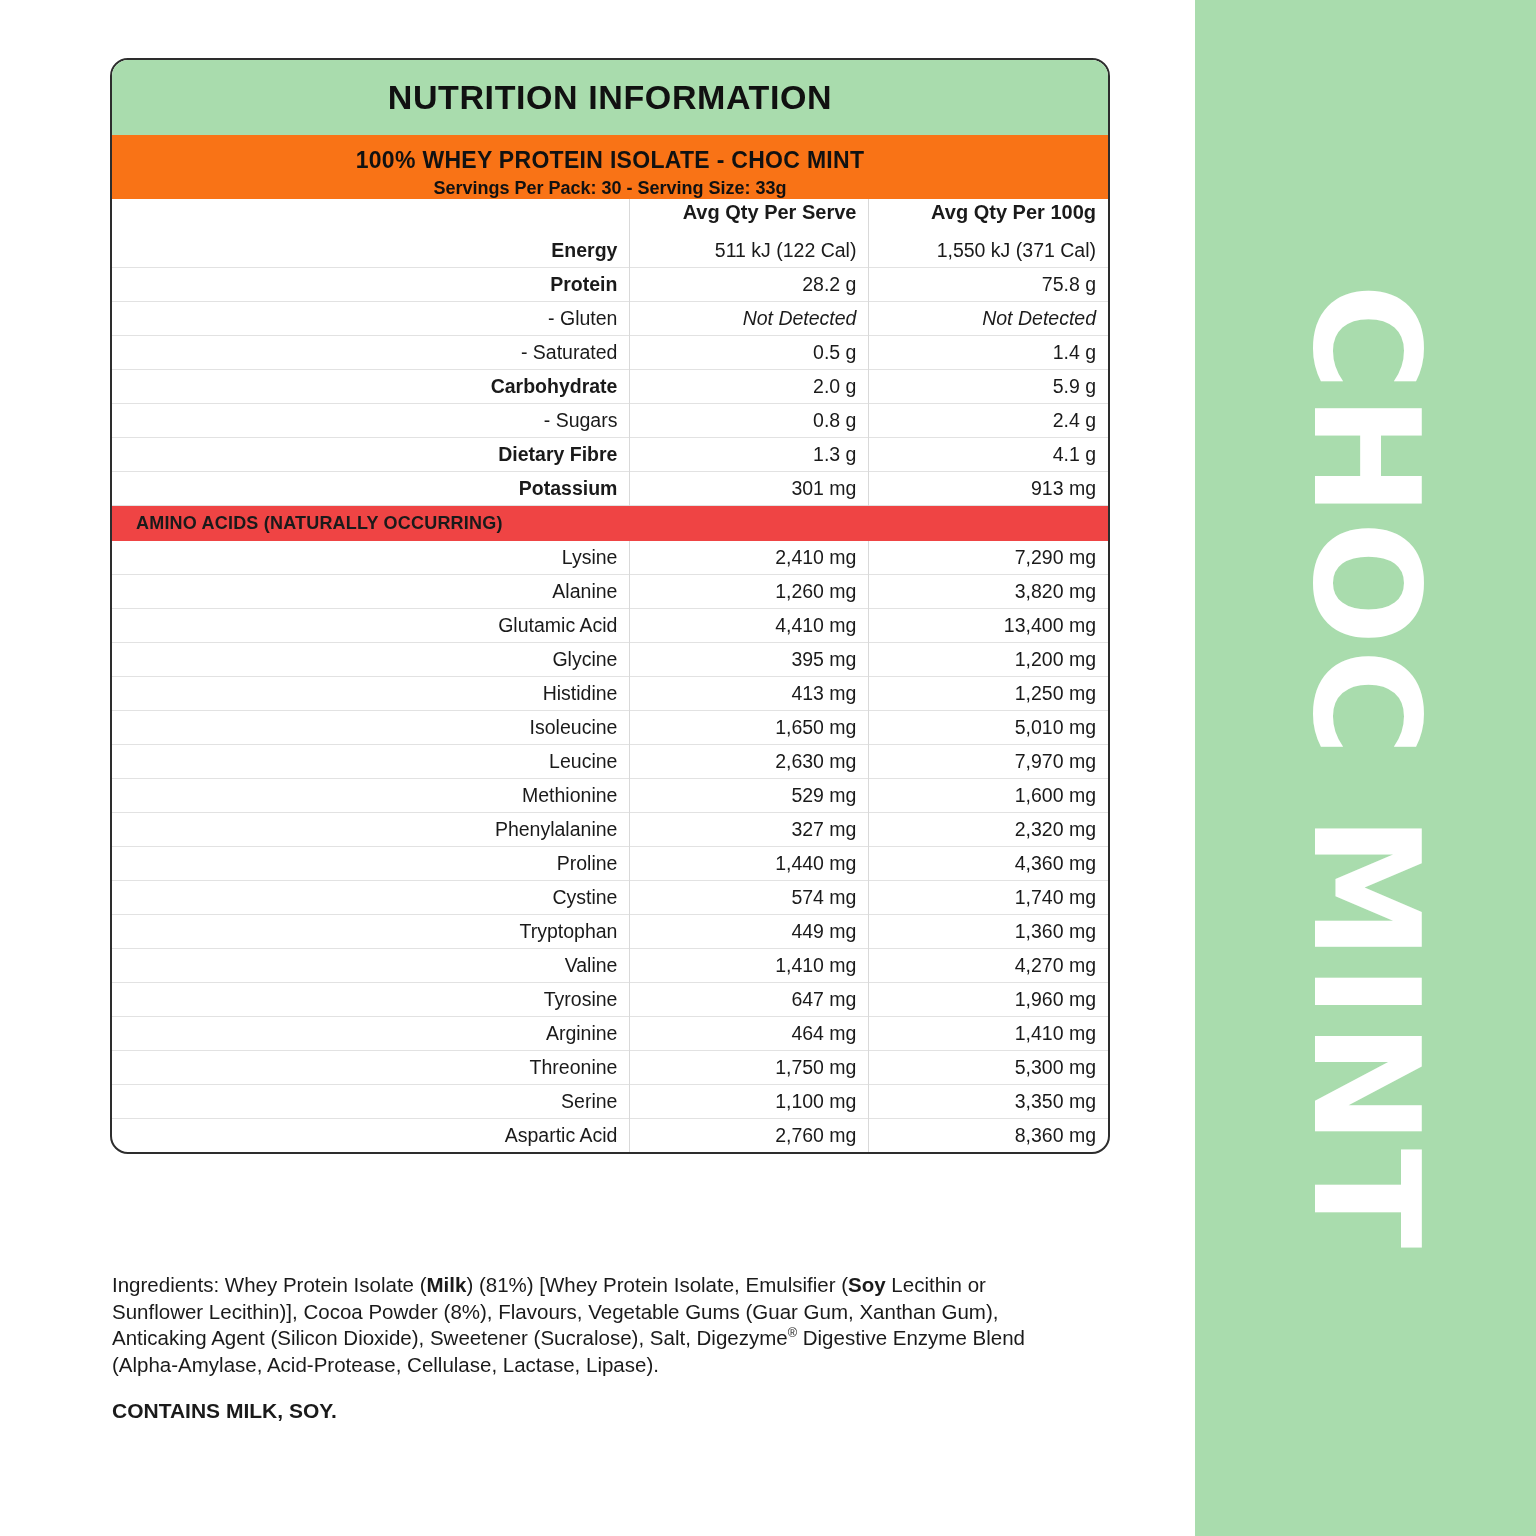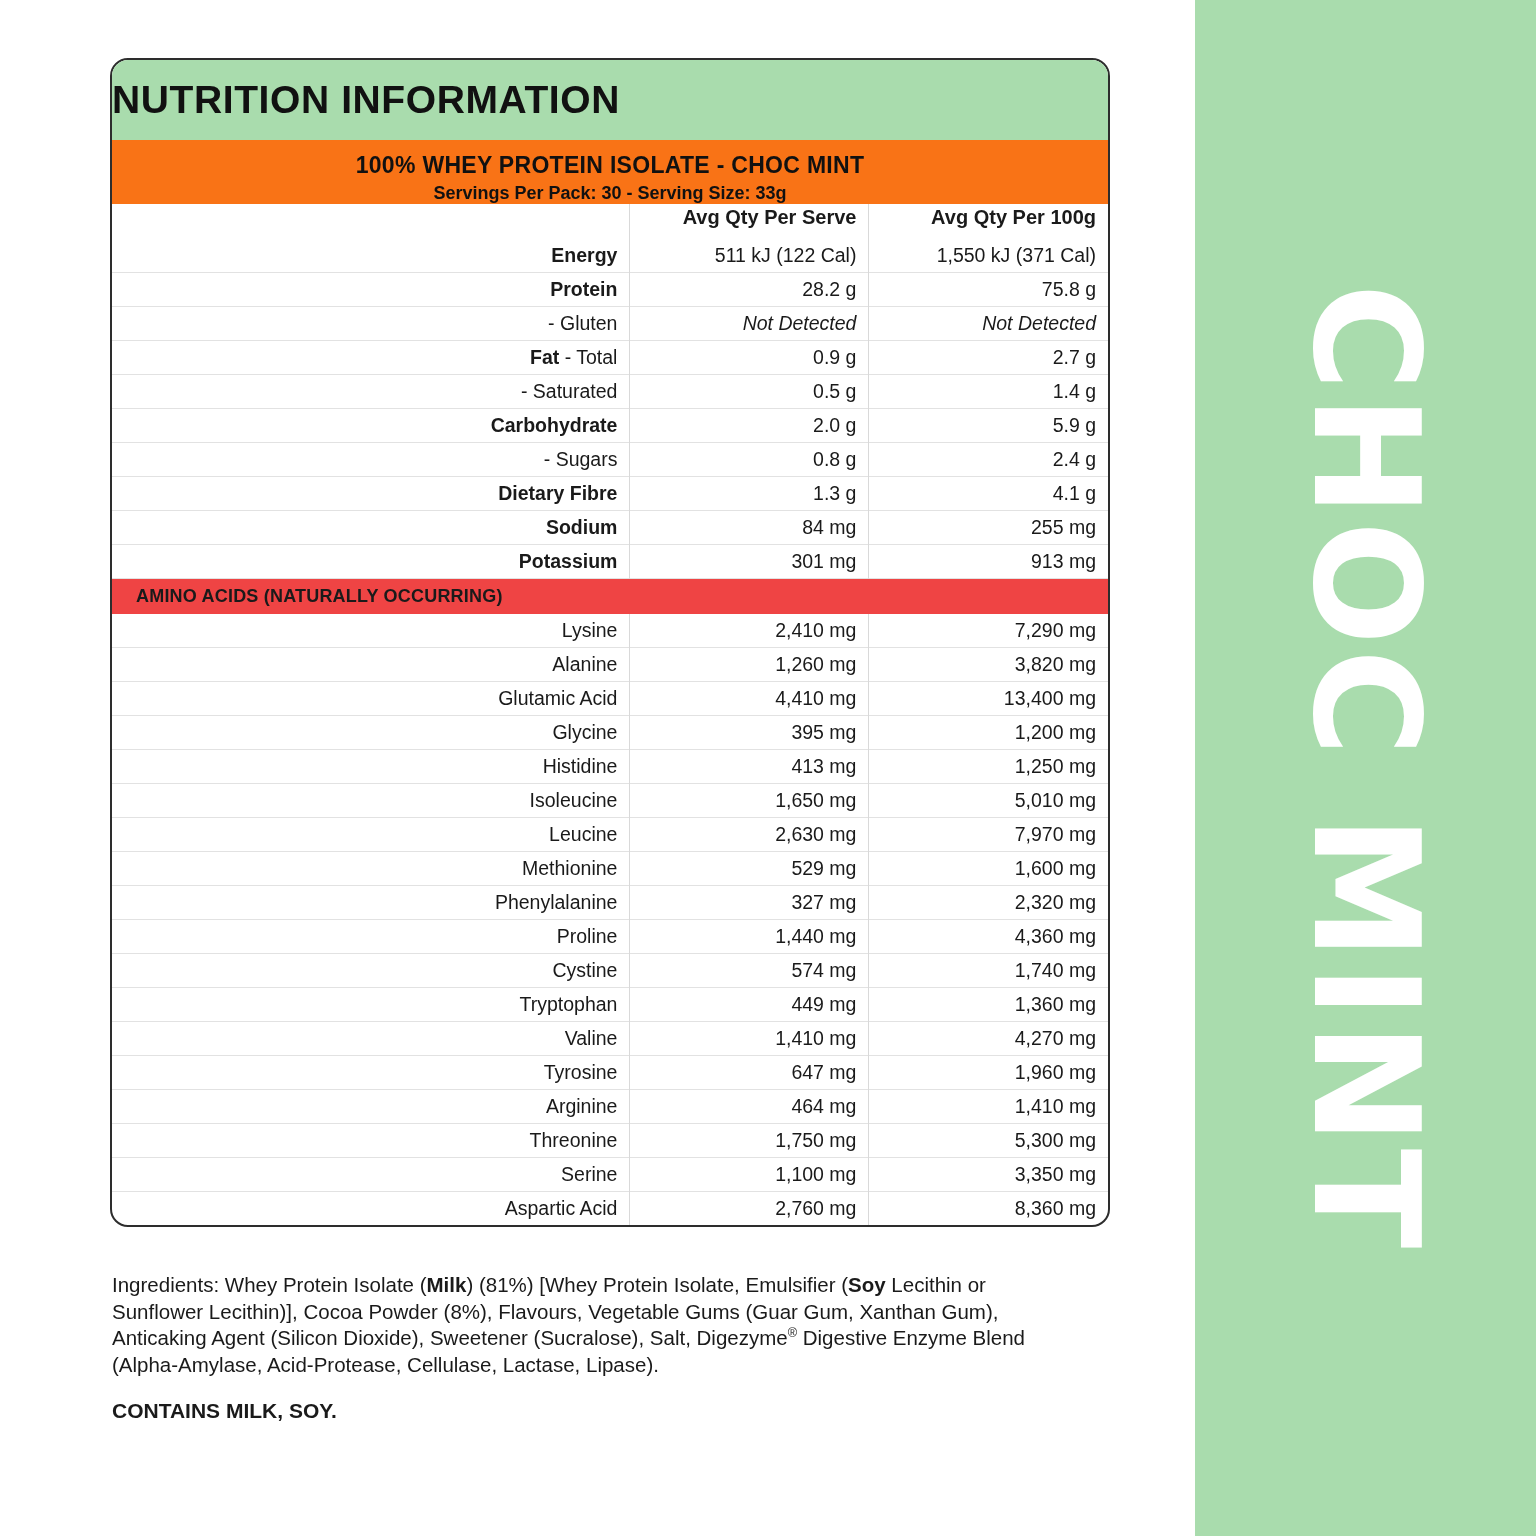--- a/index.html
+++ b/index.html
@@ -39,22 +39,22 @@
     position: absolute;
     left: 110px; top: 58px;
     width: 1000px;
     border: 2px solid #2d2d2d;
     border-radius: 18px;
     overflow: hidden;
     background: #ffffff;
   }
   .title-bar {
     background: #a9dcad;
-    text-align: left;
-    font-size: 39px;
+    text-align: center;
+    font-size: 34px;
     font-weight: 700;
     letter-spacing: 0.6px;
     padding: 18px 0 18px 0;
     color: #111;
   }
   .subtitle-bar {
     background: #f97316;
     text-align: center;
     padding: 12px 0 0 0;
   }
@@ -156,48 +156,38 @@
           <td class="col-name bold">Protein</td>
           <td class="col-serve">28.2 g</td>
           <td class="col-100">75.8 g</td>
         </tr>
         <tr class="row">
           <td class="col-name indent1">- Gluten</td>
           <td class="col-serve italic">Not Detected</td>
           <td class="col-100 italic">Not Detected</td>
         </tr>
         <tr class="row">
-          <td class="col-name"><span class="bold">Fat</span> - Total</td>
-          <td class="col-serve">0.9 g</td>
-          <td class="col-100">2.7 g</td>
-        </tr>
-        <tr class="row">
           <td class="col-name indent2">- Saturated</td>
           <td class="col-serve">0.5 g</td>
           <td class="col-100">1.4 g</td>
         </tr>
         <tr class="row">
           <td class="col-name bold">Carbohydrate</td>
           <td class="col-serve">2.0 g</td>
           <td class="col-100">5.9 g</td>
         </tr>
         <tr class="row">
           <td class="col-name indent2">- Sugars</td>
           <td class="col-serve">0.8 g</td>
           <td class="col-100">2.4 g</td>
         </tr>
         <tr class="row">
           <td class="col-name bold">Dietary Fibre</td>
           <td class="col-serve">1.3 g</td>
           <td class="col-100">4.1 g</td>
-        </tr>
-        <tr class="row">
-          <td class="col-name bold">Sodium</td>
-          <td class="col-serve">84 mg</td>
-          <td class="col-100">255 mg</td>
         </tr>
         <tr class="row">
           <td class="col-name bold">Potassium</td>
           <td class="col-serve">301 mg</td>
           <td class="col-100">913 mg</td>
         </tr>
 
         <tr class="section">
           <td colspan="3">AMINO ACIDS (NATURALLY OCCURRING)</td>
         </tr>

